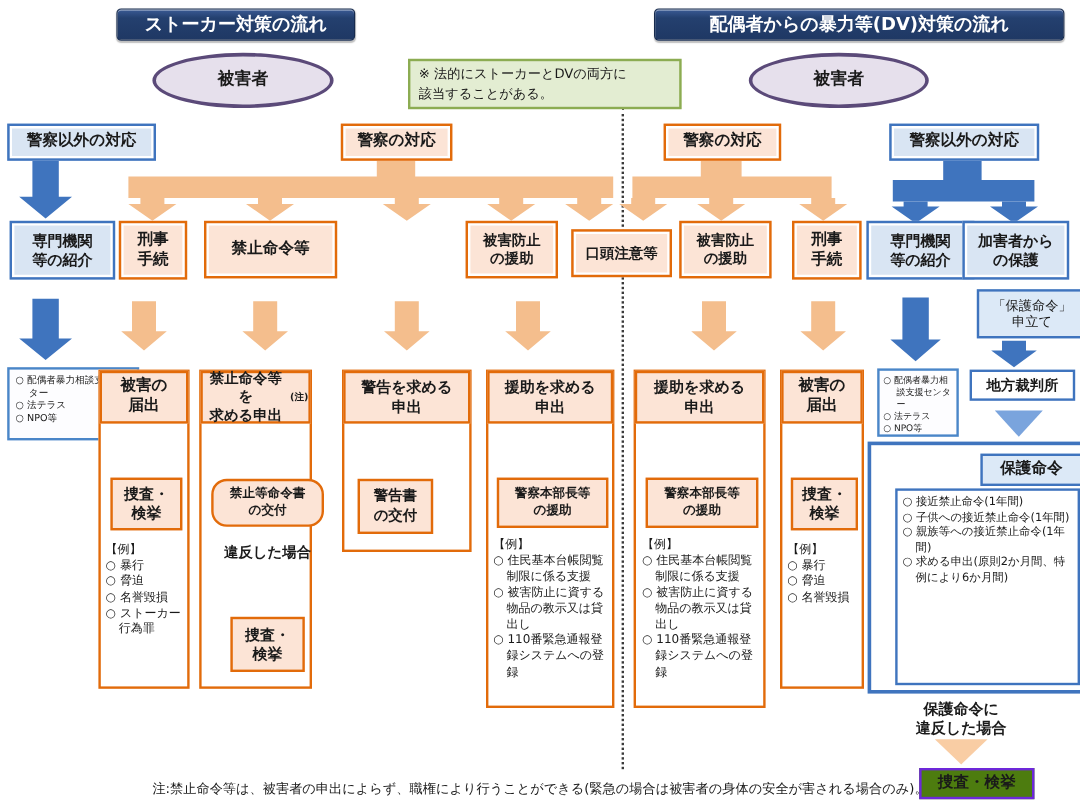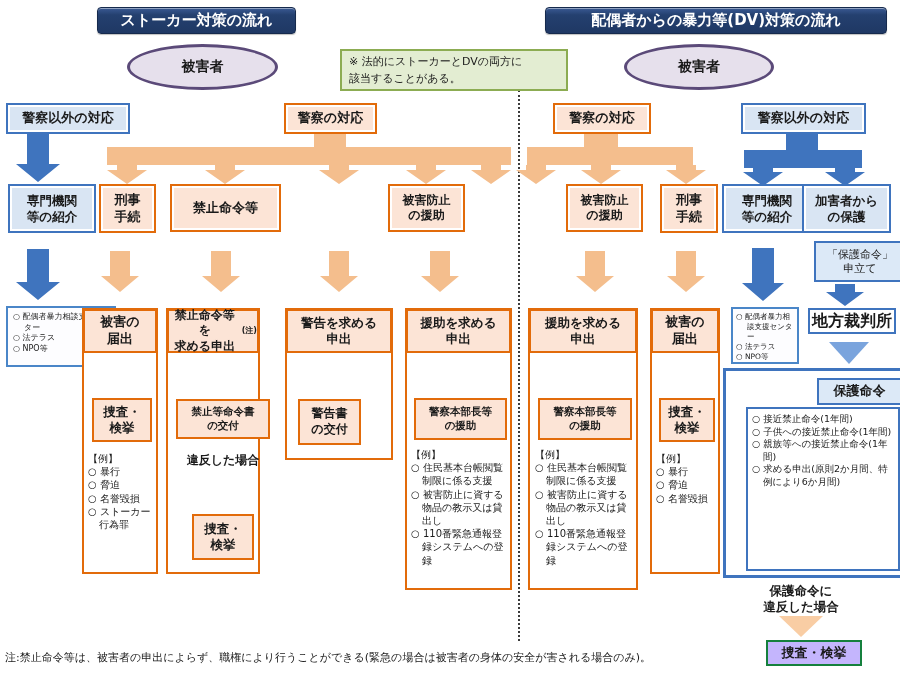--- a/index.html
+++ b/index.html
@@ -27,21 +27,21 @@
   .cont-b{position:absolute;box-sizing:border-box;background:#fff;border:3px solid #3F74BE;}
   .ohead{position:absolute;left:-1px;top:-1px;right:-1px;height:44px;background:#FCE4D6;border:2.5px solid #E26B0A;
     display:flex;align-items:center;justify-content:center;text-align:center;font-weight:bold;line-height:1.3;box-sizing:border-box;}
   .ibox{position:absolute;box-sizing:border-box;background:#FCE4D6;border:2px solid #E26B0A;
     display:flex;align-items:center;justify-content:center;text-align:center;font-weight:bold;line-height:1.3;}
   .list{position:absolute;text-align:left;line-height:1.32;}
   .hang{padding-left:11px;text-indent:-11px;}
   .dashline{position:absolute;width:0;border-left:2px dotted #3b3b3b;}
   .notemark{font-size:8px;font-weight:bold;margin-left:1px;}
   svg{position:absolute;left:0;top:0;}
-  .footer{position:absolute;text-align:left;}
+  .footer{position:absolute;text-align:center;}
 </style>
 </head>
 <body>
 
 <div class="canvas">
 
   <div class="dashline" style="left:518px;top:90px;height:551px;"></div>
 
   <svg width="900" height="675" viewBox="0 0 900 675">
 
@@ -103,20 +103,21 @@
   <div class="box obox" style="left:553px;top:103px;width:98px;height:31px;font-size:13px;">警察の対応</div>
   <div class="box bbox" style="left:741px;top:103px;width:125px;height:31px;font-size:13px;">警察以外の対応</div>
 
   <div class="box bbox jtext" style="left:8px;top:184px;width:88px;height:49px;font-size:12.5px;">専門機関
 等の紹介</div>
   <div class="box obox jtext" style="left:99px;top:184px;width:57px;height:49px;font-size:13px;">刑事
 手続</div>
   <div class="box obox" style="left:170px;top:184px;width:111px;height:48px;font-size:13px;">禁止命令等</div>
   <div class="box obox jtext" style="left:388px;top:184px;width:77px;height:48px;font-size:12px;">被害防止
 の援助</div>
+  <div class="box obox" style="left:476px;top:191px;width:84px;height:40px;font-size:12px;">口頭注意等</div>
   <div class="box obox jtext" style="left:566px;top:184px;width:77px;height:48px;font-size:12px;">被害防止
 の援助</div>
   <div class="box obox jtext" style="left:660px;top:184px;width:58px;height:49px;font-size:13px;">刑事
 手続</div>
   <div class="box bbox jtext" style="left:722px;top:184px;width:90px;height:49px;font-size:12.5px;">専門機関
 等の紹介</div>
   <div class="box bbox jtext" style="left:802px;top:184px;width:89px;height:49px;font-size:12.5px;">加害者から
 の保護</div>
 
   <div class="box bfill jtext" style="left:803px;top:241px;width:92px;height:41px;font-size:11px;font-weight:normal;">「保護命令」
@@ -150,21 +151,21 @@
       <div class="hang">○ ストーカー行為罪</div>
     </div>
   </div>
 
   <div class="cont-o" style="left:166px;top:308px;width:94px;height:266px;">
     <div class="ohead" style="font-size:12px;">
       <span class="jtext">禁止命令等を
 求める申出</span>
         <span class="notemark">(注)</span>
     </div>
-    <div class="ibox jtext" style="left:8px;top:89px;width:94px;height:40px;font-size:10.5px;">禁止等命令書
+    <div class="ibox jtext" style="left:8px;top:89px;width:94px;height:40px;font-size:10.5px;border-radius:13px;">禁止等命令書
 の交付</div>
     <div class="box bold" style="left:0;top:140px;width:110px;height:20px;font-size:12px;">違反した場合</div>
     <div class="ibox jtext" style="left:24px;top:204px;width:62px;height:46px;font-size:12.5px;">捜査・
 検挙</div>
   </div>
 
   <div class="cont-o" style="left:285px;top:308px;width:108px;height:152px;">
     <div class="ohead jtext" style="font-size:12.5px;">警告を求める
 申出</div>
     <div class="ibox jtext" style="left:11px;top:89px;width:63px;height:46px;font-size:12px;">警告書
@@ -203,33 +204,33 @@
     <div class="ibox jtext" style="left:7px;top:88px;width:56px;height:44px;font-size:12.5px;">捜査・
 検挙</div>
     <div class="list" style="left:4px;top:142px;width:62px;font-size:10px;">
       <div>【例】</div>
       <div class="hang">○ 暴行</div>
       <div class="hang">○ 脅迫</div>
       <div class="hang">○ 名誉毀損</div>
     </div>
   </div>
 
-  <div class="box bplain" style="left:808px;top:308px;width:88px;height:26px;font-size:16px;">地方裁判所</div>
+  <div class="box bplain" style="left:808px;top:308px;width:88px;height:26px;font-size:12px;">地方裁判所</div>
 
   <div class="cont-b" style="left:723px;top:368px;width:180px;height:210px;">
     <div class="box bfill" style="left:80px;top:7px;width:85px;height:27px;font-size:13px;">保護命令</div>
     <div class="abs" style="left:20px;top:36px;width:154px;height:164px;background:#fff;border:2px solid #3F74BE;padding-left:48px;">
       <div class="list" style="left:4px;top:4px;width:144px;font-size:9.5px;">
         <div class="hang">○ 接近禁止命令(1年間)</div>
         <div class="hang">○ 子供への接近禁止命令(1年間)</div>
         <div class="hang">○ 親族等への接近禁止命令(1年間)</div>
         <div class="hang">○ 求める申出(原則2か月間、特例により6か月間)</div>
       </div>
     </div>
   </div>
 
   <div class="box bold jtext" style="left:741px;top:583px;width:120px;height:32px;font-size:12.5px;">保護命令に
 違反した場合</div>
-  <div class="box" style="left:766px;top:640px;width:96px;height:26px;font-size:13px;font-weight:bold;background:#c4b5fd;border:2px solid #15803d;text-align:right;">捜査・検挙</div>
+  <div class="box" style="left:766px;top:640px;width:96px;height:26px;font-size:13px;font-weight:bold;background:#4d7c0f;border:2px solid #6d28d9;text-align:right;">捜査・検挙</div>
 
   <div class="footer" style="left:5px;top:650px;width:890px;font-size:11px;">注:禁止命令等は、被害者の申出によらず、職権により行うことができる(緊急の場合は被害者の身体の安全が害される場合のみ)。</div>
 
 </div>
 
 </body></html>

